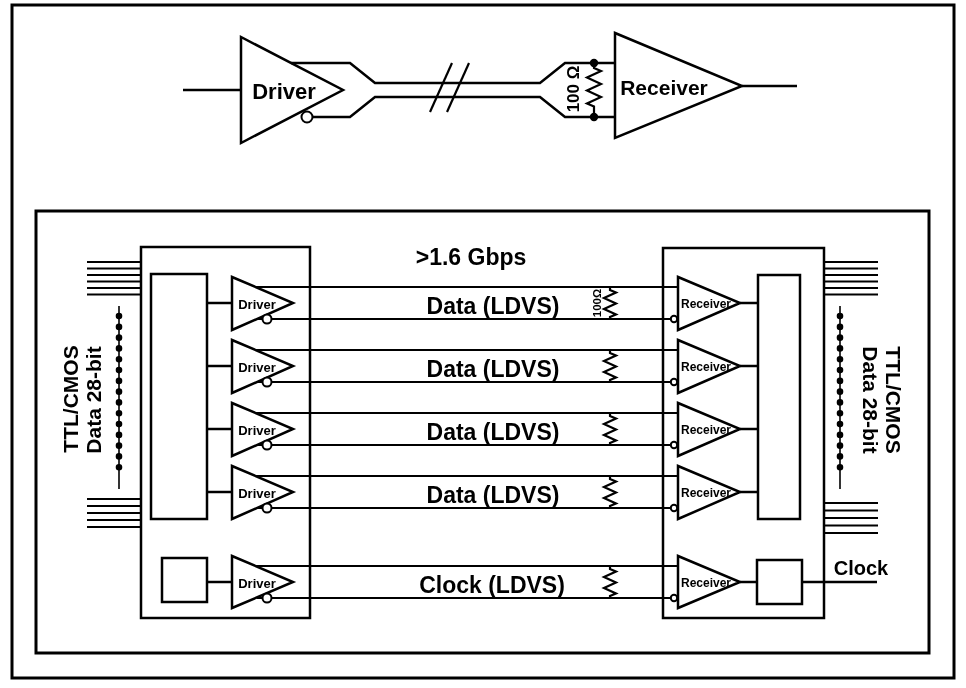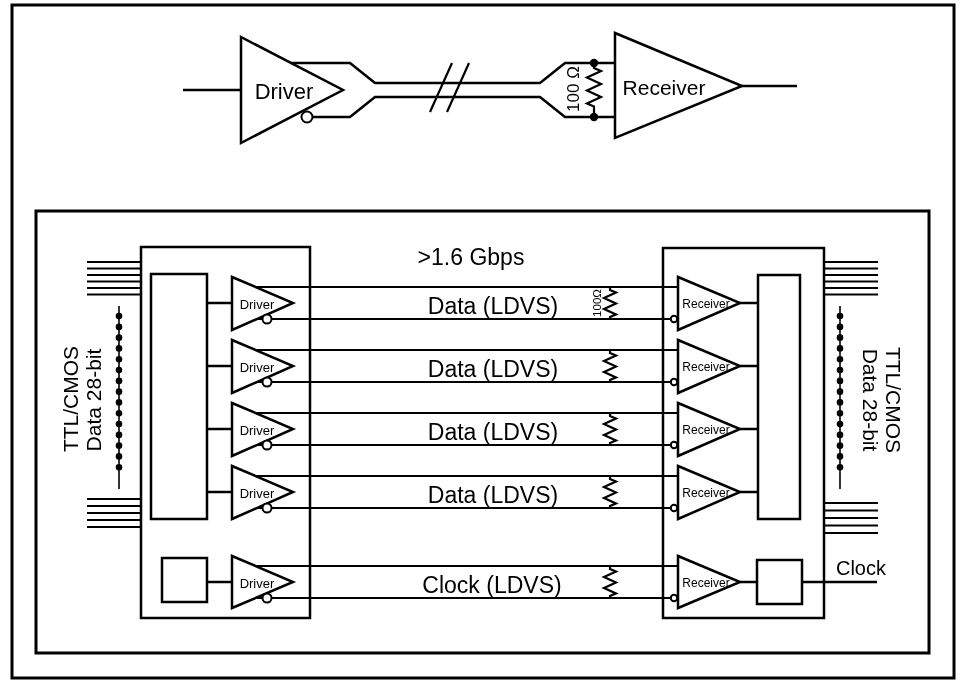--- a/index.html
+++ b/index.html
@@ -1,16 +1,16 @@
 <!DOCTYPE html>
 <html><head>
 <meta charset="utf-8">
 <style>
   html,body { margin:0; padding:0; background:#ffffff; }
-  .stage { width:966px; height:688px; position:relative; background:#ffffff; }
+  .stage { width:966px; height:688px; position:relative; background:#ffffff;font-weight:bold; }
   svg { display:block; }
   .ln   { stroke:#000; stroke-width:2.5; fill:none; }
   .lnt  { stroke:#000; stroke-width:2.2; fill:none; }
   .shape{ fill:#ffffff; stroke:#000; stroke-width:2.5; }
   .frame{ fill:none; stroke:#000; stroke-width:3; }
   .bubble{ fill:#ffffff; stroke:#000; stroke-width:2; }
   .node { fill:#000; stroke:none; }
   .beads{ stroke:#000; stroke-width:6.6; stroke-linecap:round; stroke-dasharray:0.1 10.7; fill:none; }
   .bline{ stroke:#000; stroke-width:1.6; fill:none; }
   .txt  { font-family:"Liberation Sans", sans-serif; fill:#000; }

